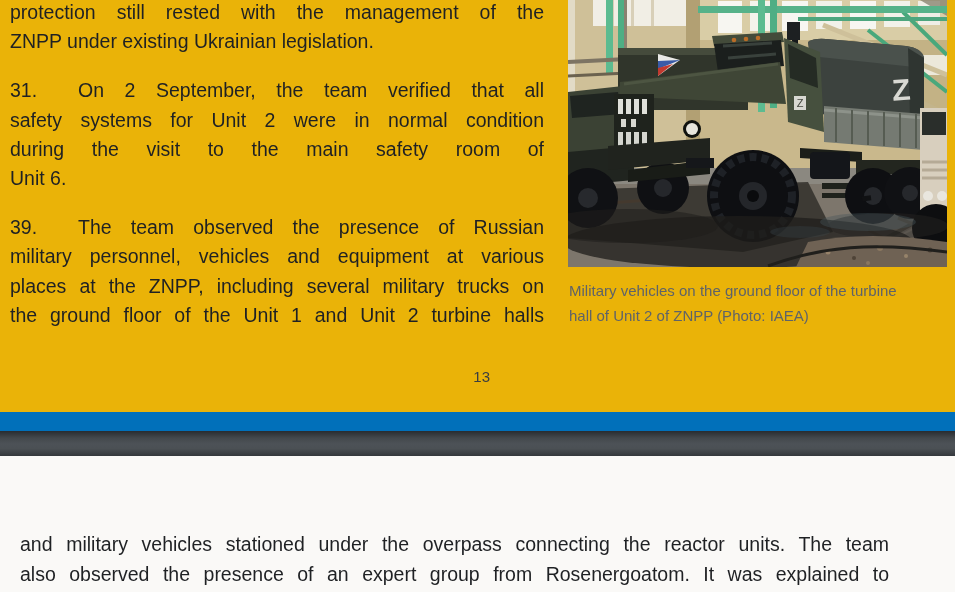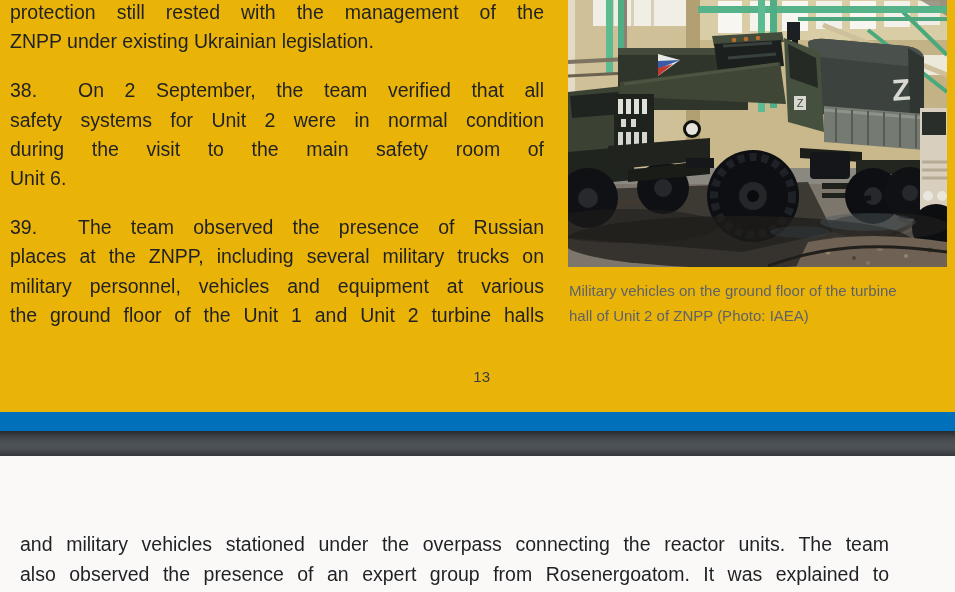--- a/index.html
+++ b/index.html
@@ -37,29 +37,29 @@
 <div class="screen">
 
   <section class="page13">
 
     <div class="text-col">
       <div class="para">
         <div class="line">protection still rested with the management of the</div>
         <div class="line last">ZNPP under existing Ukrainian legislation.</div>
       </div>
       <div class="para">
-        <div class="line"><span class="pnum">38.</span><span>On 2 September, the team verified that all</span></div>
+        <div class="line"><span class="pnum">31.</span><span>On 2 September, the team verified that all</span></div>
         <div class="line">safety systems for Unit 2 were in normal condition</div>
         <div class="line">during the visit to the main safety room of</div>
         <div class="line last">Unit 6.</div>
       </div>
       <div class="para">
         <div class="line"><span class="pnum">39.</span><span>The team observed the presence of Russian</span></div>
+        <div class="line">military personnel, vehicles and equipment at various</div>
         <div class="line">places at the ZNPP, including several military trucks on</div>
-        <div class="line">military personnel, vehicles and equipment at various</div>
         <div class="line">the ground floor of the Unit 1 and Unit 2 turbine halls</div>
       </div>
     </div>
 
     <div class="photo-frame">
       <svg width="379" height="267" viewBox="0 0 379 267">
 
         <rect x="0" y="0" width="379" height="190" fill="#c9b88c"></rect>
         <rect x="0" y="0" width="7" height="190" fill="#e2dbc6"></rect>
         <rect x="7" y="0" width="111" height="190" fill="#cfc098"></rect>

